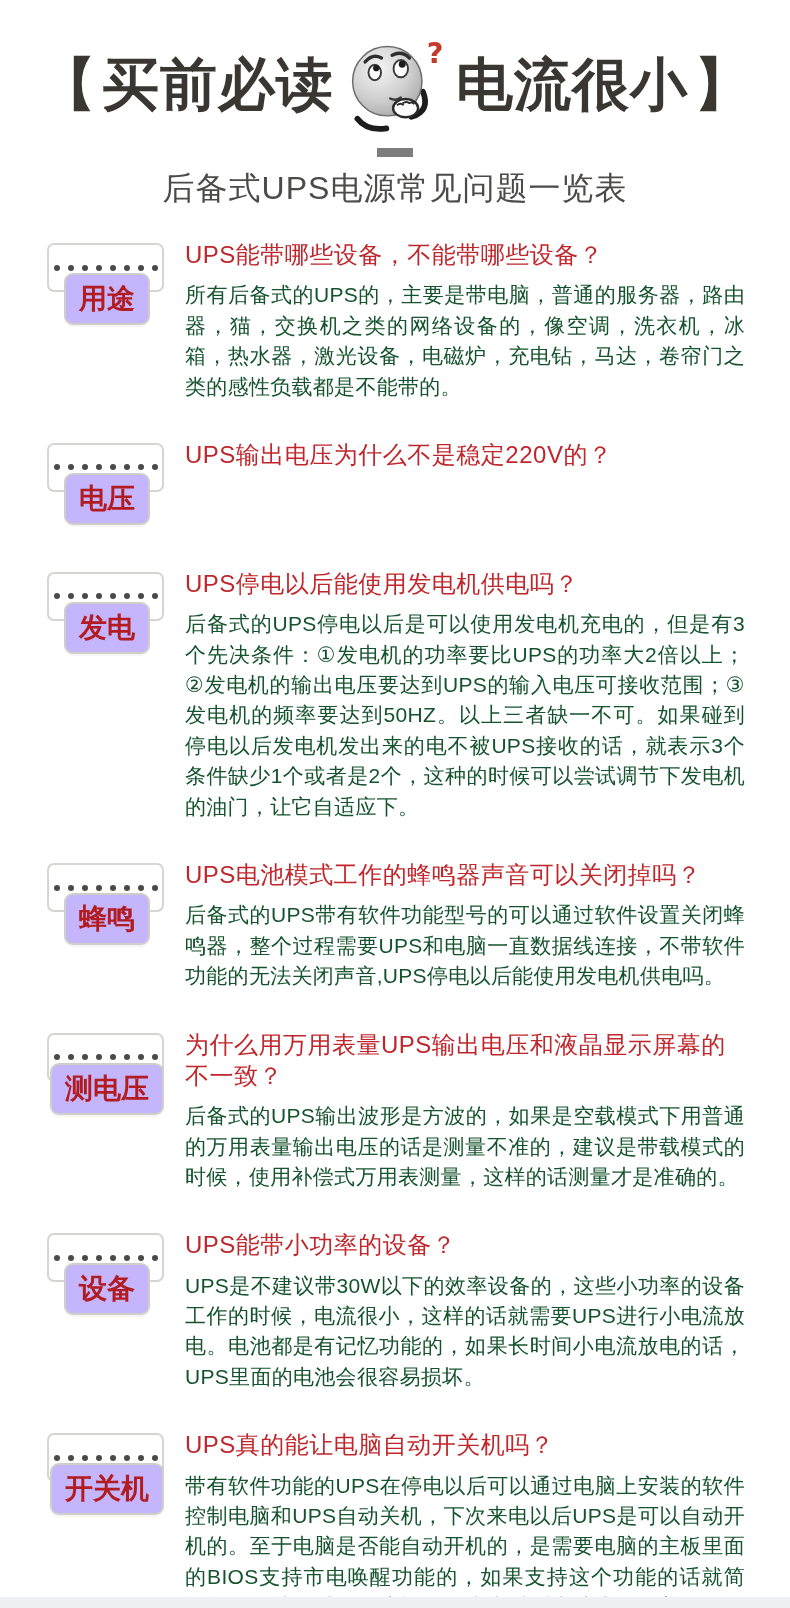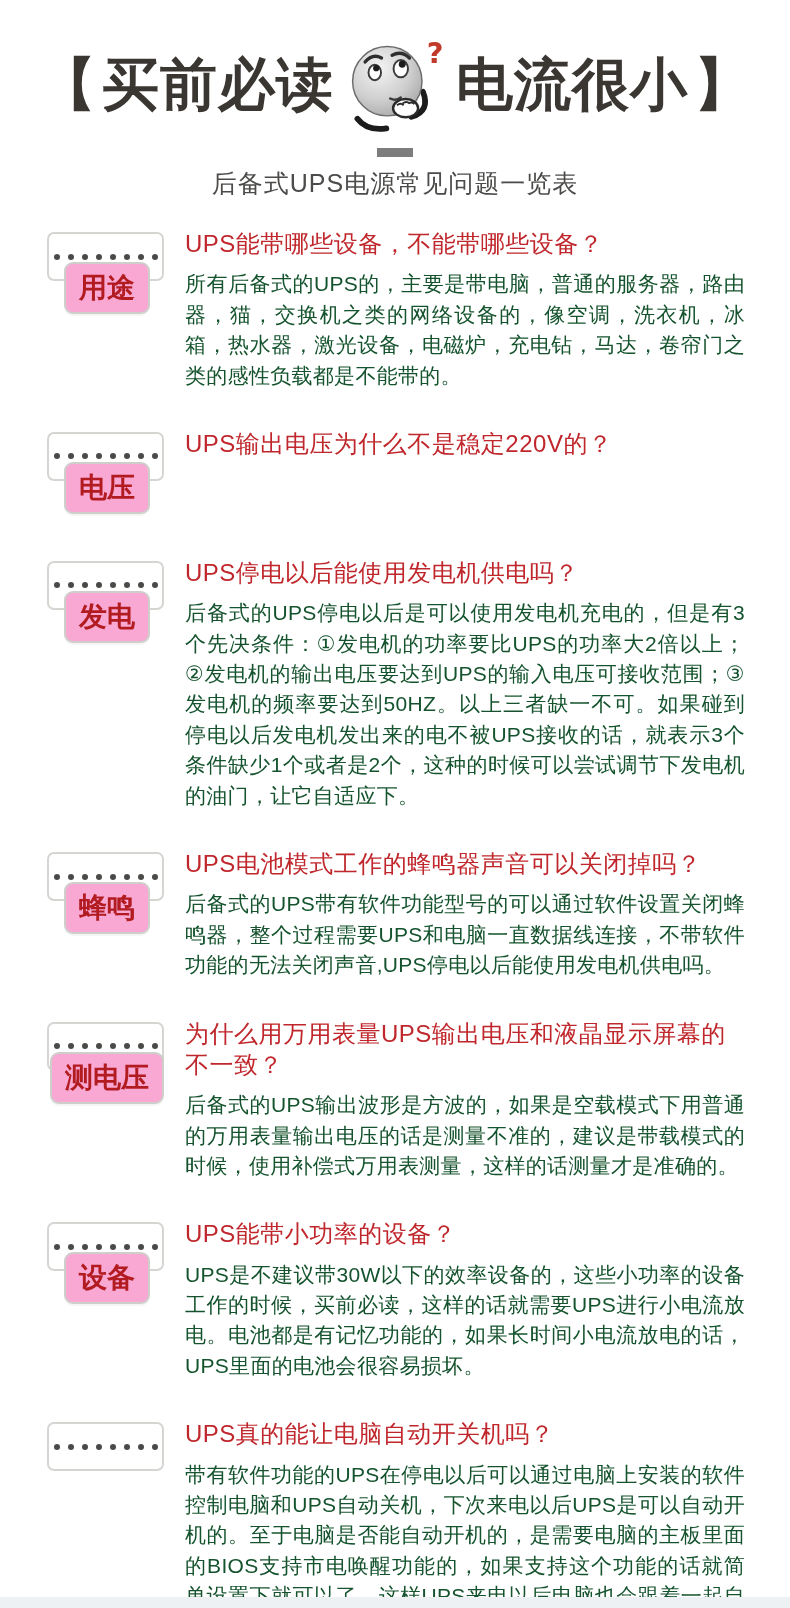--- a/index.html
+++ b/index.html
@@ -12,35 +12,35 @@
   
   .header { padding-top:34px; text-align:center; }
   .title-row {
     display:flex; align-items:center; justify-content:center; gap:6px;
     color:#3a3632; font-weight:bold; line-height:1;
   }
   .title-text { font-size:57px; letter-spacing:1px;text-align:right; }
   .bracket { font-size:57px; font-weight:bold; }
   .emoji-wrap { width:106px; height:100px; margin:0 2px; position:relative; top:2px; }
   .title-dash { width:36px; height:9px; background:#7d7d7d; margin:14px auto 10px auto; }
-  .subtitle { font-size:25px; color:#4c4b49; letter-spacing:1px; }
+  .subtitle { font-size:32px; color:#4c4b49; letter-spacing:1px; }
 
   
   .sections { padding:26px 45px 0 47px; }
   .faq { display:flex; align-items:flex-start; margin-bottom:35px; }
   .faq-badge { position:relative; width:120px; height:94px; flex-shrink:0; margin-right:18px; }
   .badge-dots {
     position:absolute; top:6px; left:0; width:117px; height:49px;
     background:#fff; border:2px solid #d6d5d2; border-radius:7px;
     display:flex; align-items:center; justify-content:center; gap:8px; padding:0 8px;
   }
   .dot { width:6px; height:6px; border-radius:50%; background:#4a4a48; flex-shrink:0; }
   .badge-label {
     position:absolute; top:36px; left:50%; transform:translateX(-50%);
-    background:#f9a8d4; border:2px solid #cfcecb; border-radius:9px;
+    background:#c4b5fd; border:2px solid #cfcecb; border-radius:9px;
     padding:5px 13px; font-size:28px; font-weight:bold; color:#b21b20;
     white-space:nowrap; box-shadow:0 2px 0 rgba(0,0,0,0.04);
   }
   .faq-body { flex:1; min-width:0; padding-top:2px; }
   .faq-question {
     color:#c0272c; font-size:24px; font-weight:normal; line-height:1.3;
     margin-bottom:10px; letter-spacing:0.5px;
   }
   .faq-answer {
     color:#14532d; font-size:21px; line-height:1.45; text-align:justify;
@@ -207,36 +207,37 @@
           <span class="dot"></span>
           <span class="dot"></span>
           <span class="dot"></span>
           <span class="dot"></span>
           <span class="dot"></span>
       </div>
       <div class="badge-label">设备</div>
     </div>
     <div class="faq-body">
       <div class="faq-question">UPS能带小功率的设备？</div>
-      <div class="faq-answer">UPS是不建议带30W以下的效率设备的，这些小功率的设备工作的时候，买前必读，这样的话就需要UPS进行小电流放电。电池都是有记忆功能的，如果长时间小电流放电的话，UPS里面的电池会很容易损坏。</div>
-    </div>
-  </div>
-
-  <div class="faq">
-    <div class="faq-badge">
-      <div class="badge-dots">
-        <span class="dot"></span>
-          <span class="dot"></span>
-          <span class="dot"></span>
-          <span class="dot"></span>
-          <span class="dot"></span>
-          <span class="dot"></span>
-          <span class="dot"></span>
-          <span class="dot"></span>
-      </div>
+      <div class="faq-answer">UPS是不建议带30W以下的效率设备的，这些小功率的设备工作的时候，电流很小，这样的话就需要UPS进行小电流放电。电池都是有记忆功能的，如果长时间小电流放电的话，UPS里面的电池会很容易损坏。</div>
+    </div>
+  </div>
+
+  <div class="faq">
+    <div class="faq-badge">
+      <div class="badge-dots">
+        <span class="dot"></span>
+          <span class="dot"></span>
+          <span class="dot"></span>
+          <span class="dot"></span>
+          <span class="dot"></span>
+          <span class="dot"></span>
+          <span class="dot"></span>
+          <span class="dot"></span>
+      </div>
+      <div class="badge-label">开关机</div>
     </div>
     <div class="faq-body">
       <div class="faq-question">UPS真的能让电脑自动开关机吗？</div>
       <div class="faq-answer">带有软件功能的UPS在停电以后可以通过电脑上安装的软件控制电脑和UPS自动关机，下次来电以后UPS是可以自动开机的。至于电脑是否能自动开机的，是需要电脑的主板里面的BIOS支持市电唤醒功能的，如果支持这个功能的话就简单设置下就可以了。这样UPS来电以后电脑也会跟着一起自动开启。</div>
     </div>
   </div>
 
 </div>
 
 <div class="footer-band"></div>

